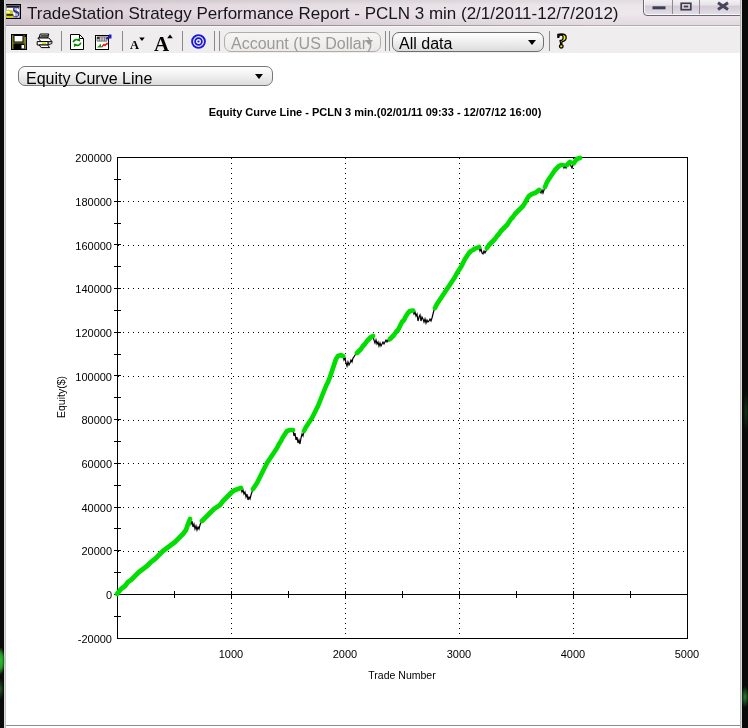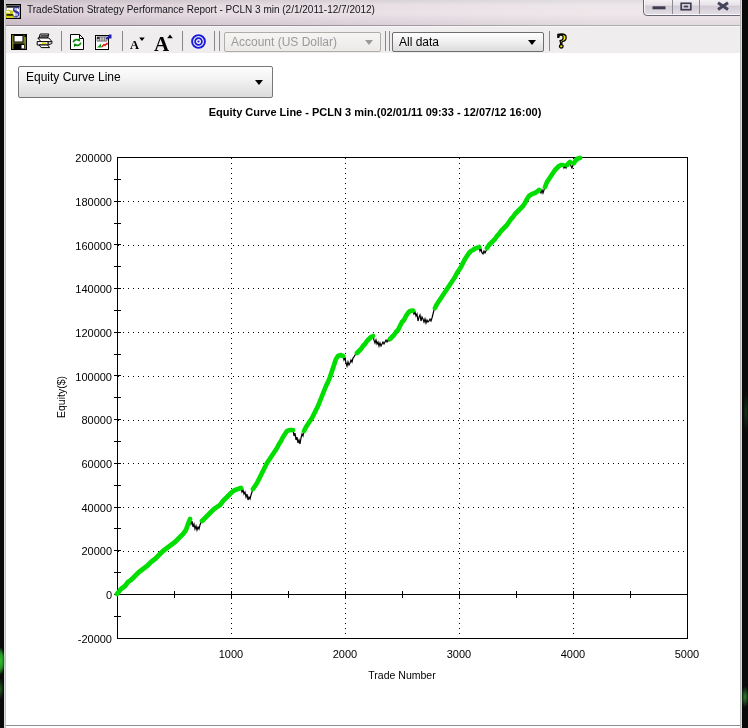--- a/index.html
+++ b/index.html
@@ -4,32 +4,32 @@
 <style>
   html,body{margin:0;padding:0;background:#000;}
   #stage{position:relative;width:748px;height:728px;overflow:hidden;
          font-family:"Liberation Sans",sans-serif;background:#000;}
   .abs{position:absolute;}
   
   #titlebar{left:0;top:0;width:748px;height:26px;
     background:linear-gradient(180deg,#d3cdd3 0px,#d8d1d6 2px,#e5dbe0 5px,#e7dde2 14px,#ddd1d9 20px,#d6cad2 25px,#8e8a90 25px,#8e8a90 26px);}
   #titlebar:after{content:"";position:absolute;left:0;top:0;width:748px;height:26px;
     background:linear-gradient(90deg,rgba(120,90,110,0.13),rgba(255,255,255,0) 30%,rgba(255,255,255,0.30) 80%);}
-  #wtitle{left:27px;top:4px;font-size:10px;color:#15151d;white-space:nowrap;}
+  #wtitle{left:27px;top:4px;font-size:17px;color:#15151d;white-space:nowrap;}
   
   #caps{left:643px;top:-5px;width:100px;height:19px;border:1px solid #6b6875;border-radius:0 0 4px 4px;
     background:linear-gradient(180deg,#fdfcfd 0%,#e8e4e9 45%,#d3ccd6 55%,#e4dee6 100%);
     box-shadow:inset 0 0 0 1px rgba(255,255,255,0.75);}
   .capdiv{position:absolute;top:1px;bottom:1px;width:1px;background:#8d8a96;}
   
   #toolrow{left:6px;top:26px;width:735px;height:26px;background:#efedee;
     border-top:1px solid #f8f7f8;border-bottom:1px solid #9b9a9b;}
   .sep{position:absolute;top:4px;height:20px;width:1px;background:#8a8a8a;}
-  .combo{position:absolute;box-sizing:border-box;border:1px solid #8f8f8f;border-radius:2px;
-    background:linear-gradient(180deg,#fefefe 0%,#f1f1f1 45%,#dcdcdc 100%);font-size:12px;color:#000;}
+  .combo{position:absolute;box-sizing:border-box;border:1px solid #8f8f8f;border-radius:7px;
+    background:linear-gradient(180deg,#fefefe 0%,#f1f1f1 45%,#dcdcdc 100%);font-size:16px;color:#000;}
   .combo .arr{position:absolute;right:7px;top:50%;margin-top:-2px;width:0;height:0;
     border-left:4px solid transparent;border-right:4px solid transparent;border-top:5px solid #000;}
   
   #report{left:6px;top:53px;width:735px;height:675px;background:#fff;}
   
   #eleft{left:0;top:0;width:4px;height:728px;background:#0a0a0a;}
   #eleftline{left:4px;top:0;width:2px;height:728px;background:linear-gradient(90deg,#e8e8e8,#b5b5b5);}
   #eright{left:742px;top:0;width:6px;height:728px;background:#0a0a0a;}
   #erightline{left:740px;top:0;width:2px;height:728px;background:linear-gradient(90deg,#9e9e9e,#f2f2f2);}
   #ebottom{left:6px;top:725px;width:734px;height:1px;background:#8c8c94;}
@@ -139,21 +139,21 @@
   <div class="abs combo" id="accountcombo" style="left:224px;top:32px;width:157px;height:20px;border-color:#b0ada9;background:linear-gradient(180deg,#f6f5f4,#eceae8);">
     <span style="position:absolute;left:6px;top:2px;color:#9a9a9a;">Account (US Dollar)</span>
     <span class="arr" style="border-top-color:#9a9a9a;"></span>
   </div>
   <div class="abs combo" id="alldatacombo" style="left:392px;top:32px;width:152px;height:20px;border-color:#6e6e6e;">
     <span style="position:absolute;left:6px;top:2px;text-align:center;">All data</span>
     <span class="arr"></span>
   </div>
 
   <div class="abs" id="report"></div>
-  <div class="abs combo" id="eqcombo" style="left:18px;top:66px;width:255px;height:32px;border-color:#777;">
+  <div class="abs combo" id="eqcombo" style="left:18px;top:66px;width:255px;height:20px;border-color:#777;">
     <span style="position:absolute;left:7px;top:3px;">Equity Curve Line</span>
     <span class="arr" style="right:9px;"></span>
   </div>
 
   <svg class="abs" style="left:0;top:0;" width="748" height="728" viewBox="0 0 748 728" id="chart">
     <text x="375" y="116" font-size="11px" font-weight="bold" text-anchor="middle" fill="#000">Equity Curve Line - PCLN 3 min.(02/01/11 09:33 - 12/07/12 16:00)</text>
 
     <g stroke="#000" stroke-width="1" stroke-dasharray="1 4" shape-rendering="crispEdges">
       <line x1="118" y1="201.5" x2="688" y2="201.5"></line>
       <line x1="118" y1="245.5" x2="688" y2="245.5"></line>

